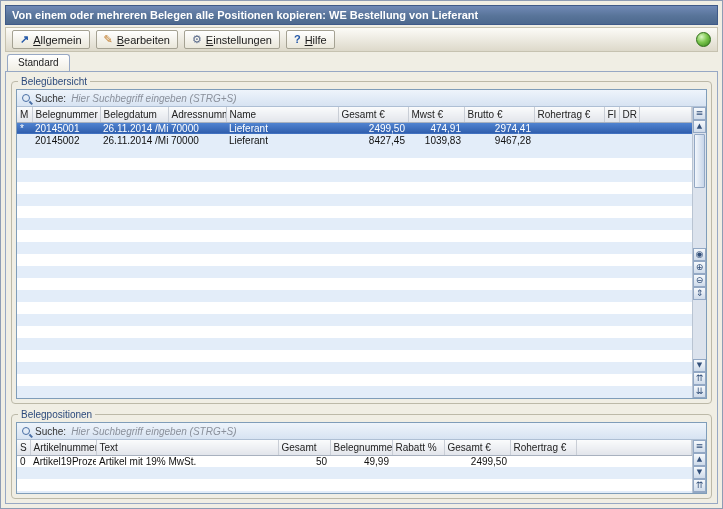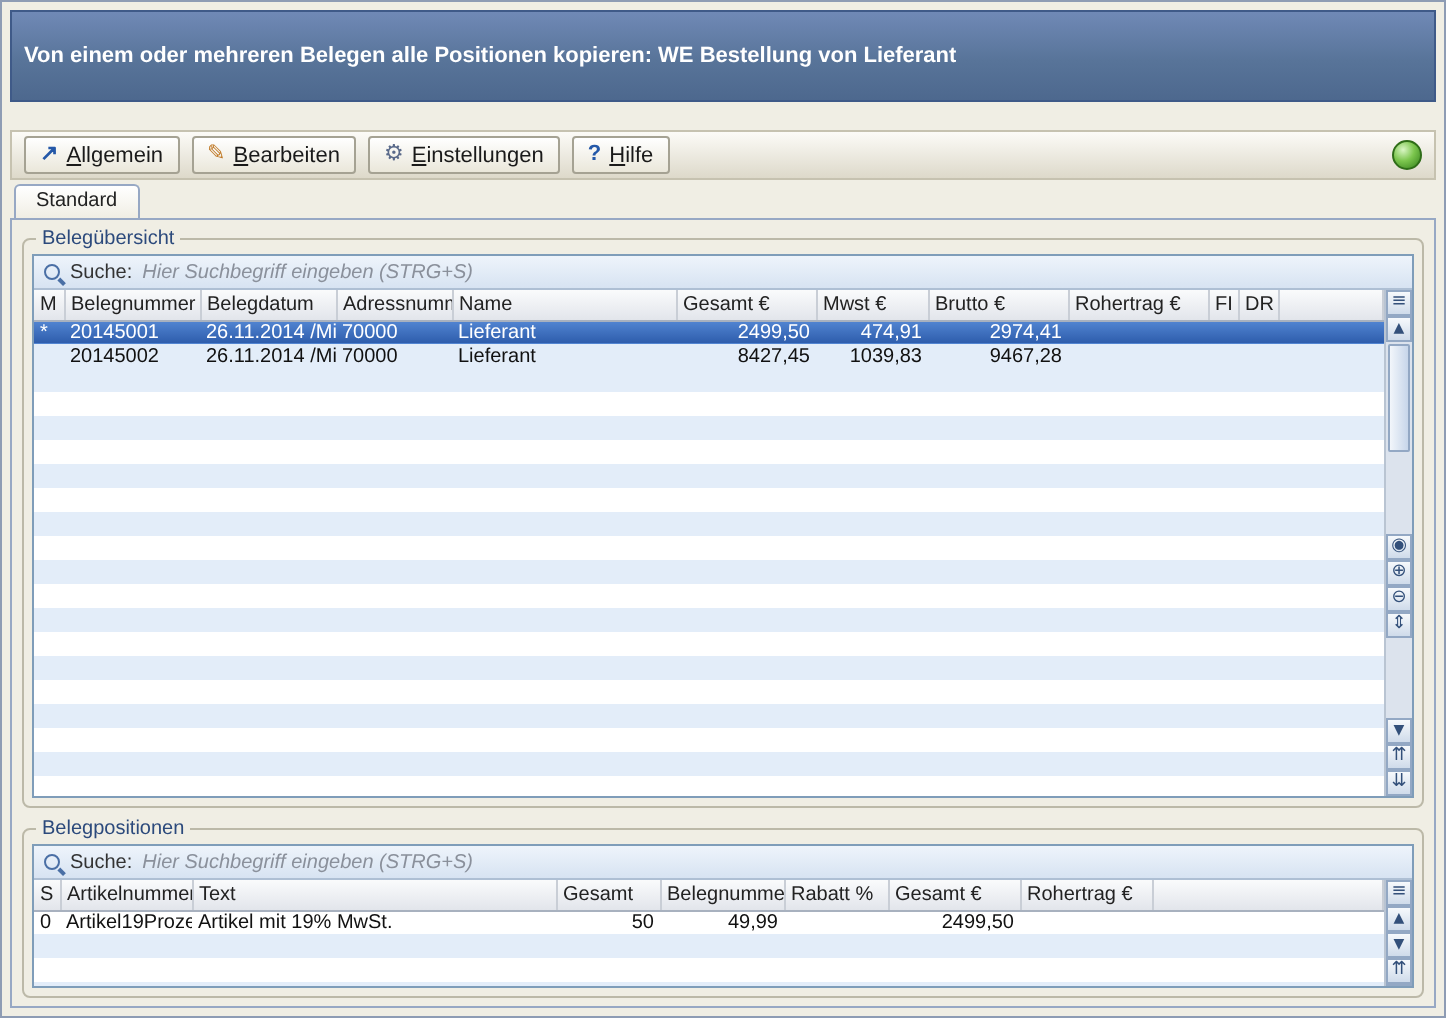--- a/index.html
+++ b/index.html
@@ -15,22 +15,22 @@
     background: #f0eee4;
     padding: 4px;
     display: flex; flex-direction: column;
   }
   
   .titlebar {
     flex: 0 0 17px;
     background: linear-gradient(180deg,#7089b6 0%, #587499 55%, #4d688e 100%);
     border: 1px solid #3f5a88;
     display: flex; align-items: center;
-    padding: 16px 6px;
-    margin-bottom: 14px;
+    padding: 3px 6px;
+    margin-bottom: 2px;
   }
   .titlebar .title {
     color: #ffffff; font-size: 11px; font-weight: bold;
     white-space: nowrap; overflow: hidden;
   }
   
   .toolbar {
     flex: 0 0 25px;
     background: linear-gradient(180deg,#fcfbf7,#ddd9ca);
     border: 1px solid #c6c2b0;

